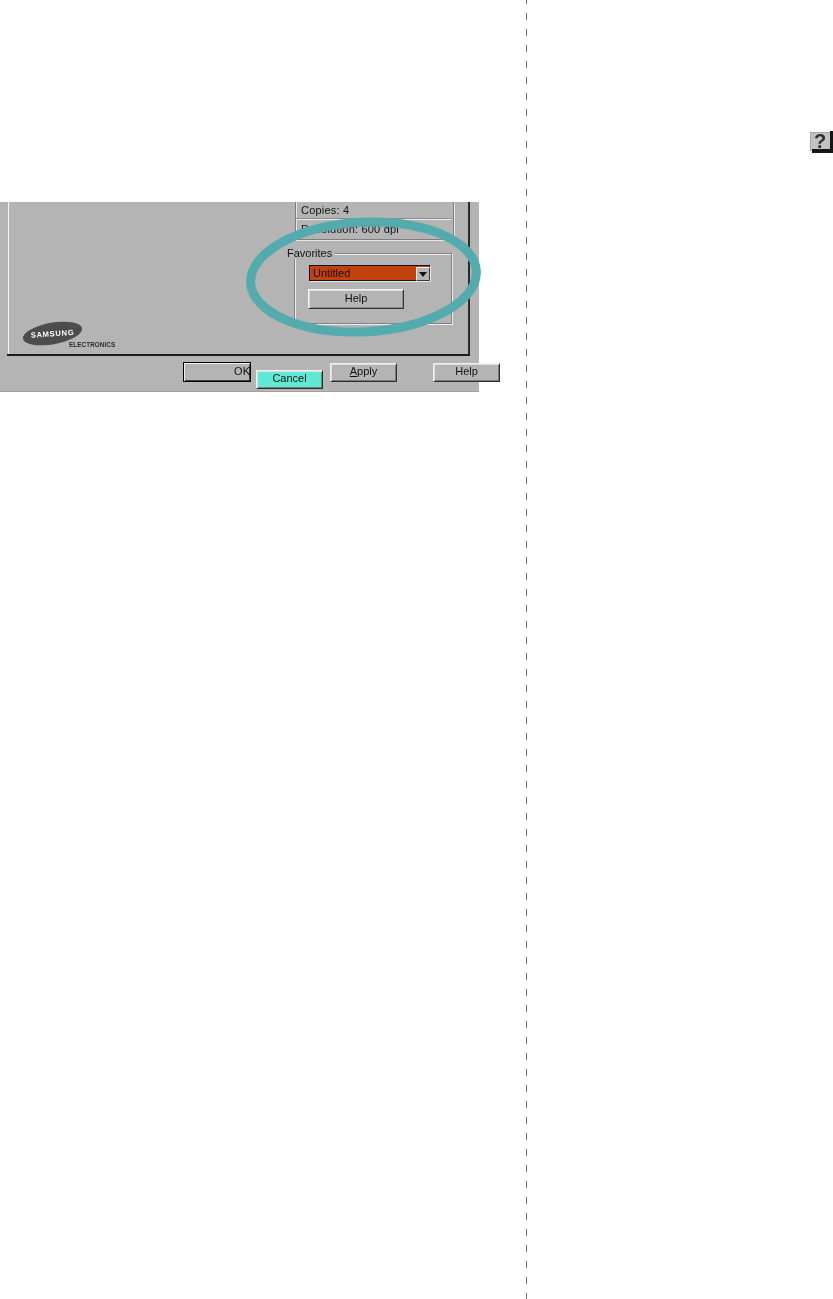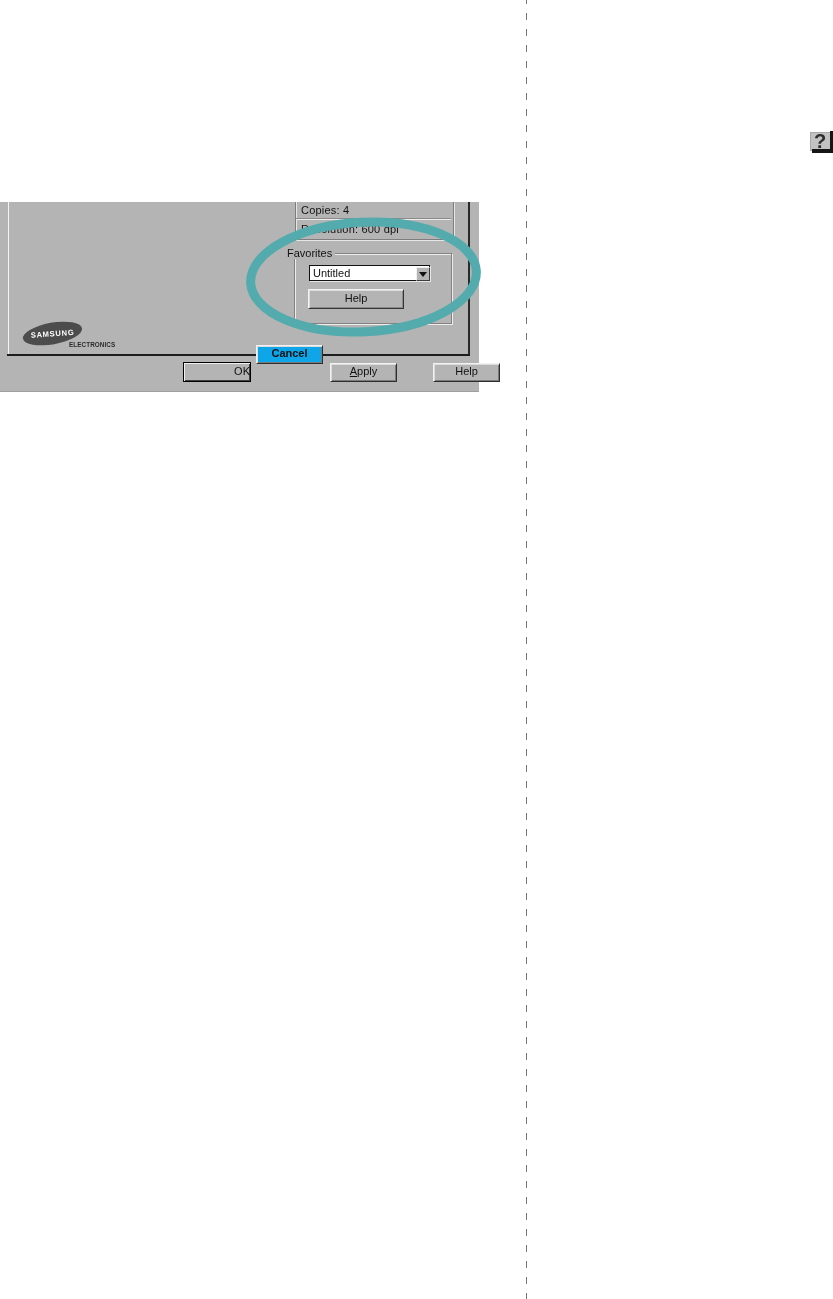--- a/index.html
+++ b/index.html
@@ -38,21 +38,21 @@
   <div class="abs" style="left:301px;top:2px;letter-spacing:0.2px;">Copies: 4</div>
 
   <div class="abs" style="left:296px;top:16px;width:155px;height:1px;background:#8a8a8a;box-shadow:0 1px 0 #ececec;"></div>
 
   <div class="abs" style="left:301px;top:21px;letter-spacing:0.2px;">Resolution: 600 dpi</div>
 
   <div class="abs" style="left:294px;top:51px;width:156px;height:69px;border:1px solid #828282;box-shadow:1px 1px 0 #ededed, inset 1px 1px 0 #ededed;"></div>
 
   <div class="abs" style="left:284px;top:45px;background:#b4b4b4;padding:0 3px;">Favorites</div>
 
-  <div class="abs" style="left:309px;top:63px;width:119px;height:14px;background:#ffffff;border:1px solid #111;box-shadow:1px 1px 0 #e6e6e6;">
+  <div class="abs" style="left:309px;top:63px;width:119px;height:14px;background:#c2410c;border:1px solid #111;box-shadow:1px 1px 0 #e6e6e6;">
 
     <div class="abs" style="left:3px;top:1px;">Untitled</div>
 
     <div class="abs" style="left:106px;top:1px;width:12px;height:12px;background:#b4b4b4;border-top:1px solid #f0f0f0;border-left:1px solid #f0f0f0;border-right:1px solid #3c3c3c;border-bottom:1px solid #3c3c3c;">
 
       <div class="abs" style="left:2px;top:4px;width:0;height:0;border-left:4px solid transparent;border-right:4px solid transparent;border-top:5px solid #111;"></div>
     </div>
   </div>
 
   <div class="abs" style="left:308px;top:87px;width:94px;height:18px;background:#b4b4b4;border:1px solid;border-color:#f2f2f2 #353535 #353535 #f2f2f2;box-shadow:inset 1px 1px 0 #dcdcdc, inset -1px -1px 0 #8a8a8a;">
@@ -66,21 +66,21 @@
 
     <text x="38.5" y="22.3" fill="#ffffff" text-anchor="middle" font-family="Liberation Sans, sans-serif" font-size="7.6" font-weight="bold" letter-spacing="0.7" transform="rotate(-4 38.5 19.5)">SAMSUNG</text>
 
     <text x="55" y="33" fill="#2b2b2b" font-family="Liberation Sans, sans-serif" font-size="6.3" font-weight="bold" letter-spacing="0.1">ELECTRONICS</text>
   </svg>
 
   <div class="abs" style="left:183px;top:160px;width:66px;height:18px;background:#b4b4b4;border:1px solid #000;box-shadow:inset 1px 1px 0 #f0f0f0, inset -1px -1px 0 #404040;">
     <div style="text-align:right;line-height:16px;border-radius:6px;">OK</div>
   </div>
 
-  <div class="abs" style="left:256px;top:143px;width:65px;height:17px;background:#0ea5e9;border:1px solid;border-color:#f2f2f2 #2e2e2e #2e2e2e #f2f2f2;box-shadow:inset 1px 1px 0 #dcdcdc, inset -1px -1px 0 #7a7a7a;font-weight:bold;">
+  <div class="abs" style="left:256px;top:168px;width:65px;height:17px;background:#5eead4;border:1px solid;border-color:#f2f2f2 #2e2e2e #2e2e2e #f2f2f2;box-shadow:inset 1px 1px 0 #dcdcdc, inset -1px -1px 0 #7a7a7a;">
     <div style="text-align:center;line-height:15px;">Cancel</div>
   </div>
 
   <div class="abs" style="left:330px;top:161px;width:65px;height:17px;background:#b4b4b4;border:1px solid;border-color:#f2f2f2 #2e2e2e #2e2e2e #f2f2f2;box-shadow:inset 1px 1px 0 #dcdcdc, inset -1px -1px 0 #7a7a7a;">
     <div style="text-align:center;line-height:15px;"><span style="text-decoration:underline;">A</span>pply</div>
   </div>
 
   <div class="abs" style="left:403px;top:161px;width:65px;height:17px;background:#b4b4b4;border:1px solid;border-color:#f2f2f2 #2e2e2e #2e2e2e #f2f2f2;box-shadow:inset 1px 1px 0 #dcdcdc, inset -1px -1px 0 #7a7a7a;margin-left:30px;">
     <div style="text-align:center;line-height:15px;">Help</div>
   </div>

